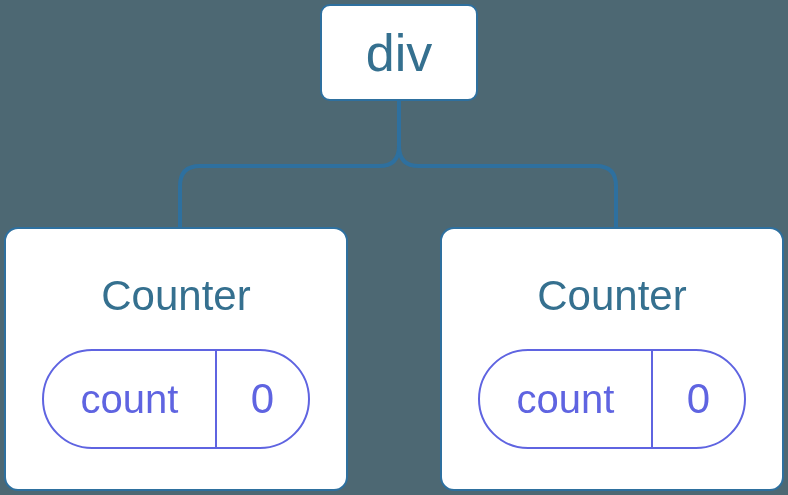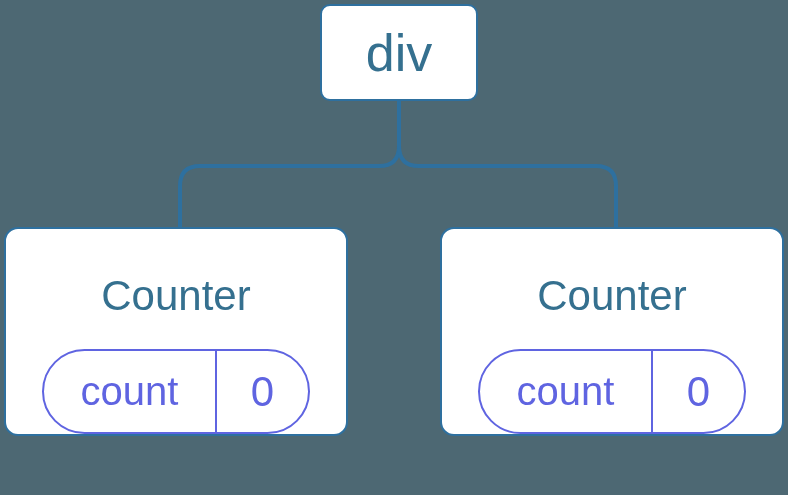--- a/index.html
+++ b/index.html
@@ -32,21 +32,21 @@
     width:158px;height:97px;
     background:var(--card-background);
     border:2px solid var(--line-blue);
     border-radius:10px;
     display:flex;align-items:center;justify-content:center;
     font-size:52px;font-weight:500;
     color:var(--node-text-blue);
   }
   .card{
     position:absolute;top:227px;
-    width:344px;height:209px;
+    width:344px;height:264px;
     background:var(--card-background);
     border:2px solid var(--line-blue);
     border-radius:14px;
     display:flex;flex-direction:column;align-items:center;
   }
   .card-left{left:4px;}
   .card-right{left:440px;}
   .card-title{
     margin-top:42px;
     font-size:42px;font-weight:500;line-height:1.2;

